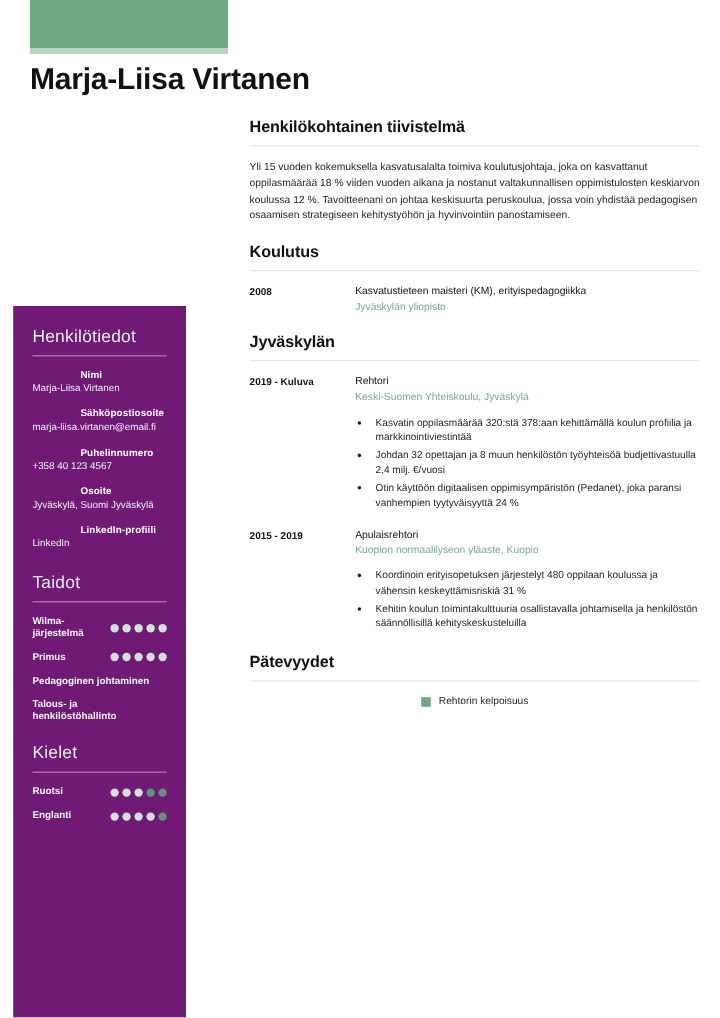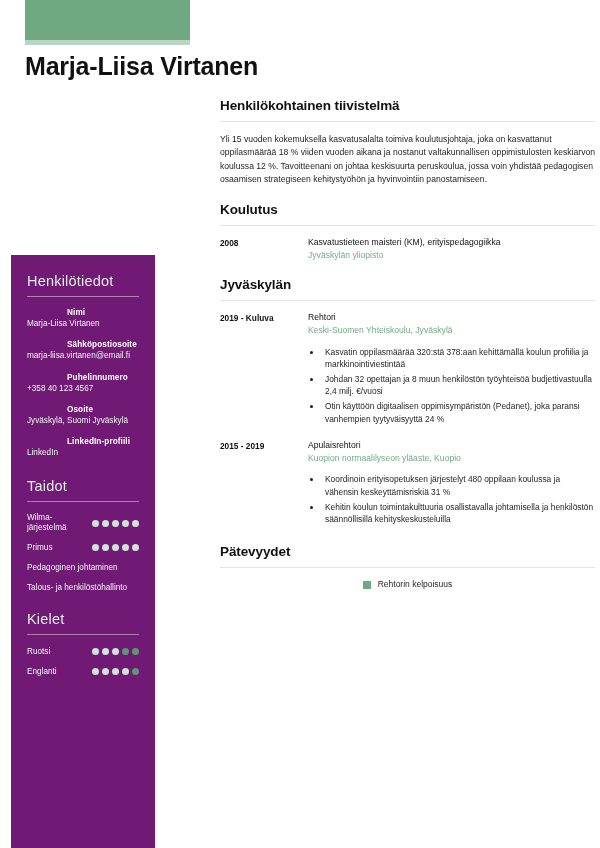--- a/index.html
+++ b/index.html
@@ -89,20 +89,21 @@
   }
   .sb-gap {
     height: 9px;
   }
   .sb-rating-row {
     display: flex;
     align-items: center;
     justify-content: flex-end;
     margin-bottom: 9px;
     min-height: 11px;
+    font-weight: bold;
   }
   .sb-rating-label {
     font-size: 8.2px;
     color: #f0f7f3;
     flex: 1 1 auto;
     padding-right: 6px;
     line-height: 1.2;
   }
   .sb-dots {
     display: flex;
@@ -117,21 +118,21 @@
   .dot.on {
     background: #cfe3d6;
   }
   .dot.off {
     background: #5f9572;
   }
 
   
   .main {
     position: absolute;
-    left: 220px;
+    left: 208px;
     top: 98px;
     width: 375px;
   }
   .section {
     margin-bottom: 16px;
   }
   .section-title {
     font-size: 13.5px;
     font-weight: bold;
     color: #111111;

